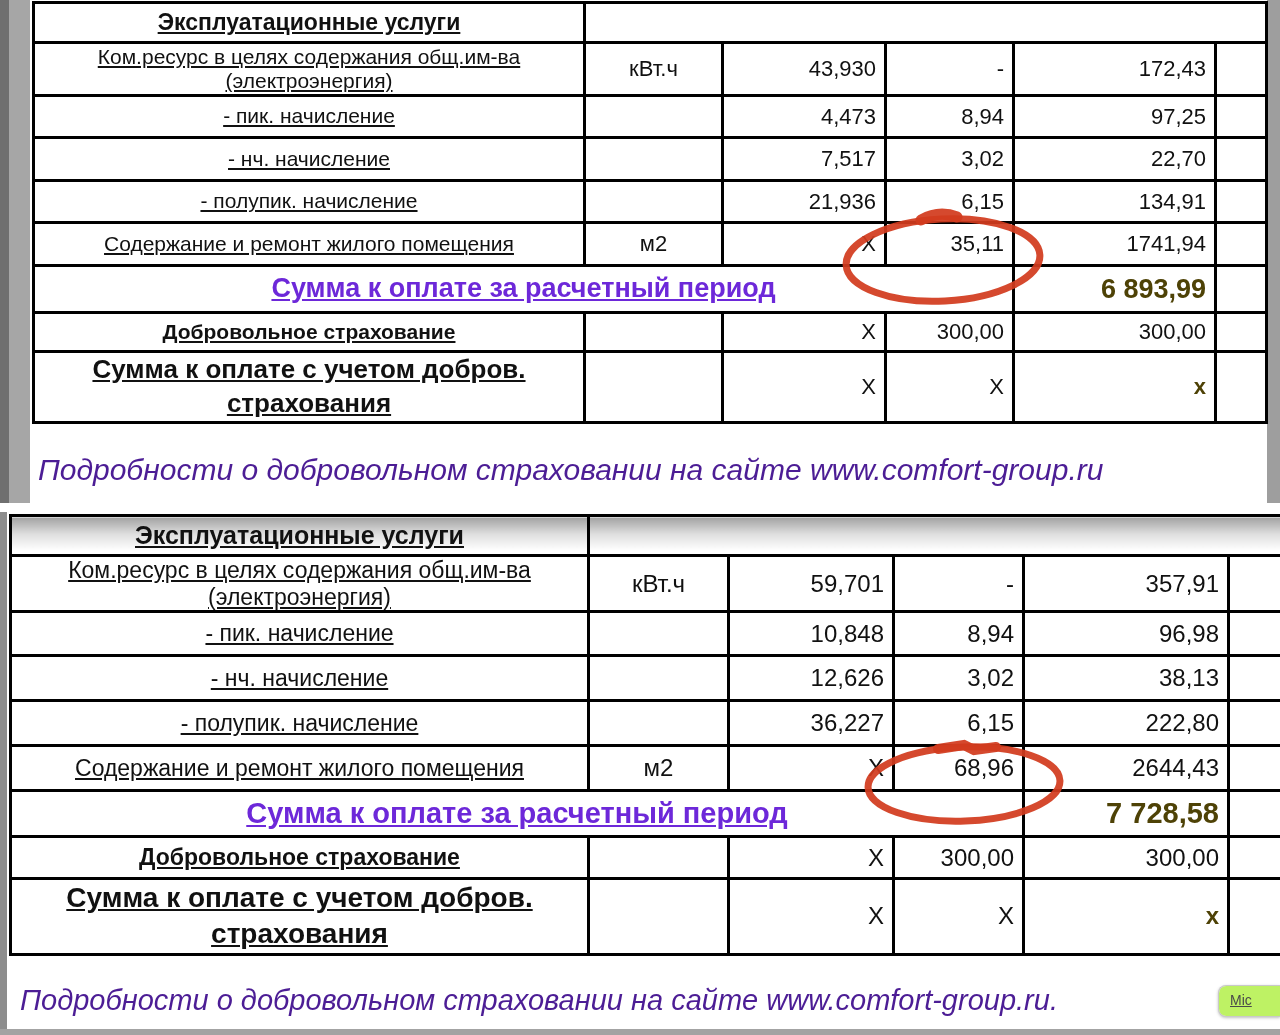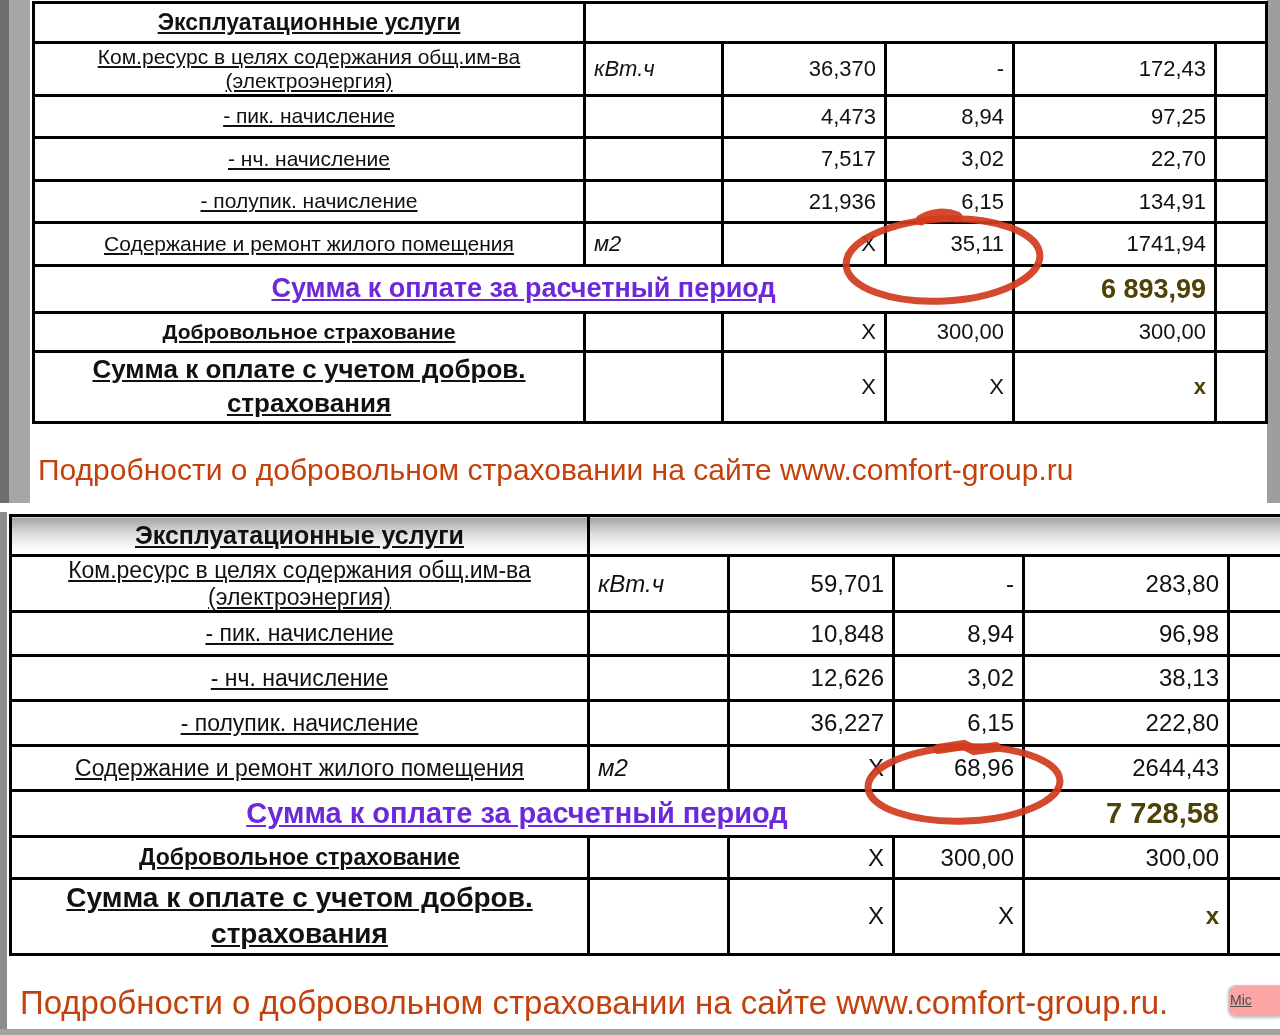--- a/index.html
+++ b/index.html
@@ -18,21 +18,21 @@
   #band-top-right{left:1267px;top:0;width:13px;height:503px;background:#9e9e9e;}
   #band-bottom-left{left:0;top:2px;width:7px;height:520px;background:#8d8d8d;}
   #band-bottom-bottom{left:0;top:519px;width:1280px;height:6px;background:#a3a3a3;}
 
   table.bill{border-collapse:collapse;table-layout:fixed;position:absolute;background:#fff;}
   table.bill td{border:3px solid #000;overflow:hidden;vertical-align:middle;padding:0 8px;}
   #table-top{left:32px;top:1px;width:1233px;}
   #table-bottom{left:9px;top:4px;width:1283px;}
 
   td.cell-label{text-align:center;white-space:pre-line;line-height:1.15;text-decoration:underline;}
-  td.cell-unit{text-align:left;font-style:italic;}
+  td.cell-unit{text-align:center;}
   td.cell-num{text-align:right;}
   td.cell-extra{padding:0;}
 
   #table-top td{font-size:21px;}
   #table-top td.cell-num, #table-top td.cell-unit{font-size:22px;}
   #table-bottom td{font-size:23px;}
   #table-bottom td.cell-num, #table-bottom td.cell-unit{font-size:24px;}
 
   td.section-header{font-weight:bold;}
   #table-top td.section-header{font-size:23px;}
@@ -46,33 +46,33 @@
   td.bold-label{font-weight:bold;}
   td.big-label{font-weight:bold;white-space:pre-line;line-height:1.3;}
   #table-top td.big-label{font-size:26px;}
   #table-bottom td.big-label{font-size:28px;}
   td.x-olive{font-weight:bold;color:#4e4206;}
 
   #table-bottom tr.header-row td{
     background:linear-gradient(to bottom,#a2a2a2 0%,#dedede 45%,#ffffff 90%);
   }
 
-  .footer-line{position:absolute;white-space:nowrap;color:#c2410c;}
+  .footer-line{position:absolute;white-space:nowrap;color:#4c1d95;font-style:italic;}
   #footer-top{left:38px;top:453px;font-size:30px;}
-  #footer-bottom{left:20px;top:474px;font-size:33px;}
+  #footer-bottom{left:20px;top:474px;font-size:29px;}
 
   .red-circle-svg{position:absolute;pointer-events:none;z-index:5;}
   #red-circle-top{left:833px;top:206px;width:220px;height:104px;}
   #red-circle-bottom{left:858px;top:736px;width:218px;height:96px;}
 
   #tooltip{
     position:absolute;right:0;top:475px;width:50px;height:30px;
-    background:#fca5a5;border:1px solid #c9c9c9;border-right:none;
+    background:#bef264;border:1px solid #c9c9c9;border-right:none;
     border-radius:8px 0 0 8px;box-shadow:0 1px 3px rgba(0,0,0,.25);
-    font-size:14px;color:#4a4a4a;line-height:28px;padding-left:1px;
+    font-size:14px;color:#4a4a4a;line-height:28px;padding-left:11px;
     overflow:hidden;z-index:6;background-clip:padding-box;text-decoration:underline;
   }
 </style>
 </head>
 <body>
 
 <div class="section" id="section-top">
   <div class="gray-band" id="band-top-left-dark"></div>
   <div class="gray-band" id="band-top-left-light"></div>
   <div class="gray-band" id="band-top-right"></div>
@@ -88,21 +88,21 @@
     </colgroup>
     <tbody>
         <tr style="height:40px">
       <td class="cell-label section-header">Эксплуатационные услуги</td>
       <td colspan="5"></td>
     </tr>
     <tr style="height:53px">
       <td class="cell-label">Ком.ресурс в целях содержания общ.им-ва
 (электроэнергия)</td>
       <td class="cell-unit">кВт.ч</td>
-      <td class="cell-num">36,370</td>
+      <td class="cell-num">43,930</td>
       <td class="cell-num">-</td>
       <td class="cell-num">172,43</td>
       <td class="cell-extra"></td>
     </tr>
     <tr style="height:42px">
       <td class="cell-label">- пик. начисление</td>
       <td class="cell-unit"></td>
       <td class="cell-num">4,473</td>
       <td class="cell-num">8,94</td>
       <td class="cell-num">97,25</td>
@@ -177,21 +177,21 @@
         <tr style="height:40px" class="header-row">
       <td class="cell-label section-header">Эксплуатационные услуги</td>
       <td colspan="5"></td>
     </tr>
     <tr style="height:56px">
       <td class="cell-label">Ком.ресурс в целях содержания общ.им-ва
 (электроэнергия)</td>
       <td class="cell-unit">кВт.ч</td>
       <td class="cell-num">59,701</td>
       <td class="cell-num">-</td>
-      <td class="cell-num">283,80</td>
+      <td class="cell-num">357,91</td>
       <td class="cell-extra"></td>
     </tr>
     <tr style="height:44px">
       <td class="cell-label">- пик. начисление</td>
       <td class="cell-unit"></td>
       <td class="cell-num">10,848</td>
       <td class="cell-num">8,94</td>
       <td class="cell-num">96,98</td>
       <td class="cell-extra"></td>
     </tr>

